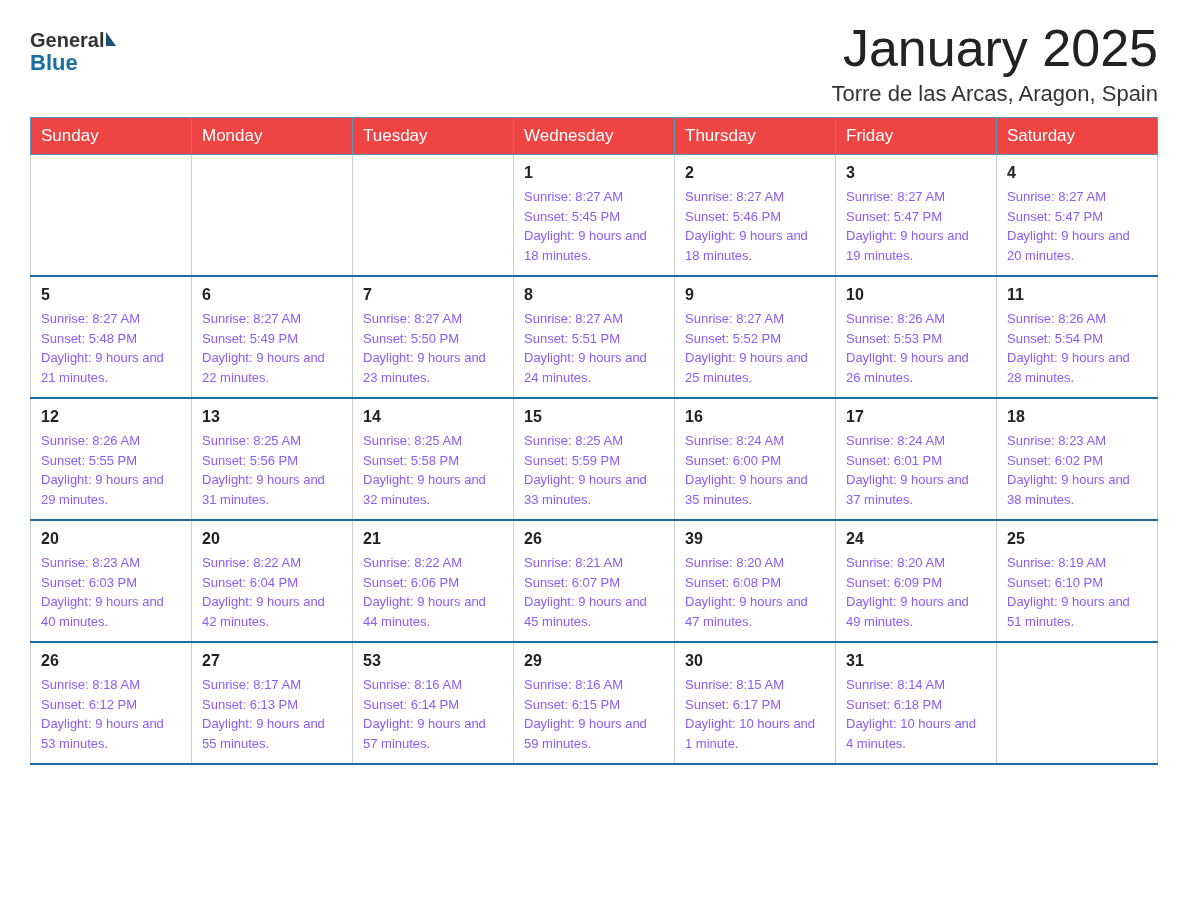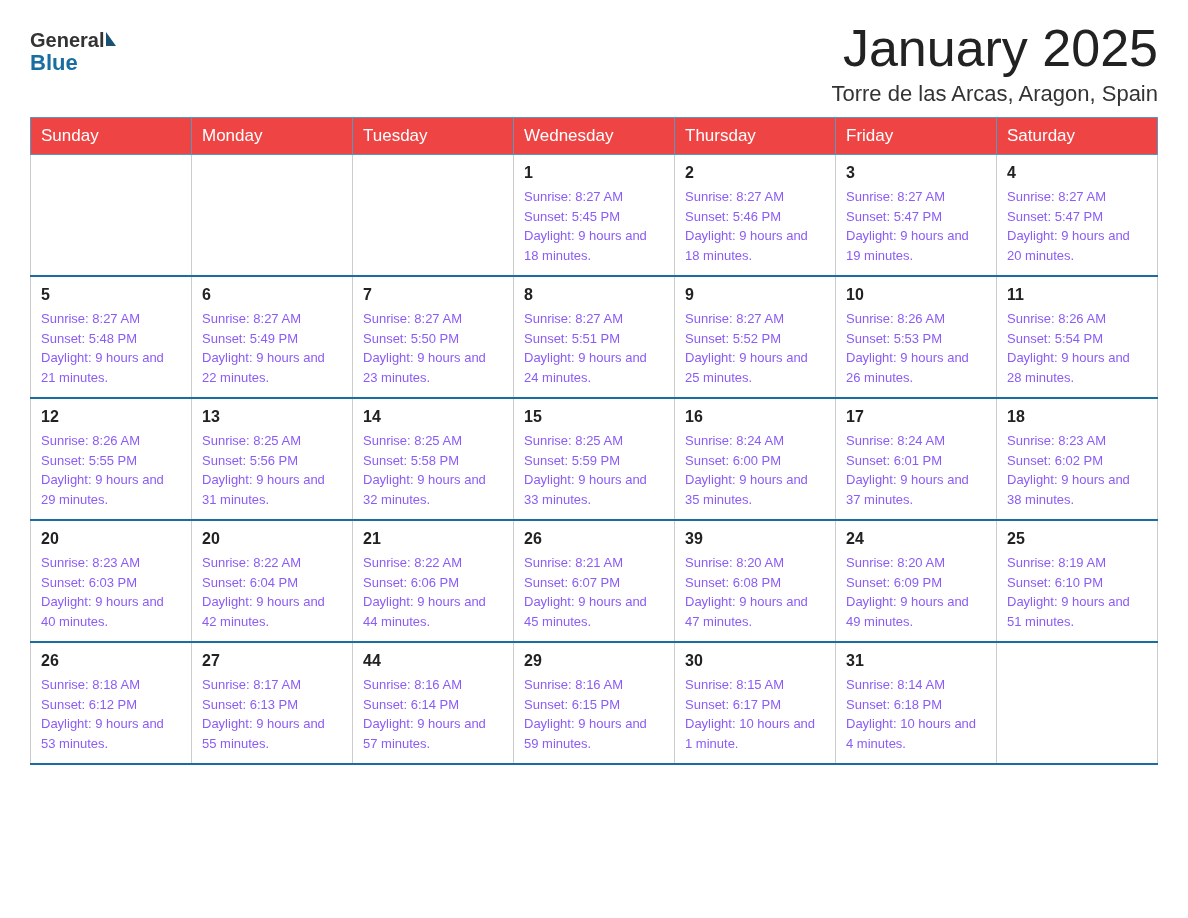--- a/index.html
+++ b/index.html
@@ -251,21 +251,21 @@
       <tr>
         <td>
           <span class="day-number">26</span>
           <div class="day-info">Sunrise: 8:18 AM<br>Sunset: 6:12 PM<br>Daylight: 9 hours and 53 minutes.</div>
         </td>
         <td>
           <span class="day-number">27</span>
           <div class="day-info">Sunrise: 8:17 AM<br>Sunset: 6:13 PM<br>Daylight: 9 hours and 55 minutes.</div>
         </td>
         <td>
-          <span class="day-number">44</span>
+          <span class="day-number">53</span>
           <div class="day-info">Sunrise: 8:16 AM<br>Sunset: 6:14 PM<br>Daylight: 9 hours and 57 minutes.</div>
         </td>
         <td>
           <span class="day-number">29</span>
           <div class="day-info">Sunrise: 8:16 AM<br>Sunset: 6:15 PM<br>Daylight: 9 hours and 59 minutes.</div>
         </td>
         <td>
           <span class="day-number">30</span>
           <div class="day-info">Sunrise: 8:15 AM<br>Sunset: 6:17 PM<br>Daylight: 10 hours and 1 minute.</div>
         </td>

